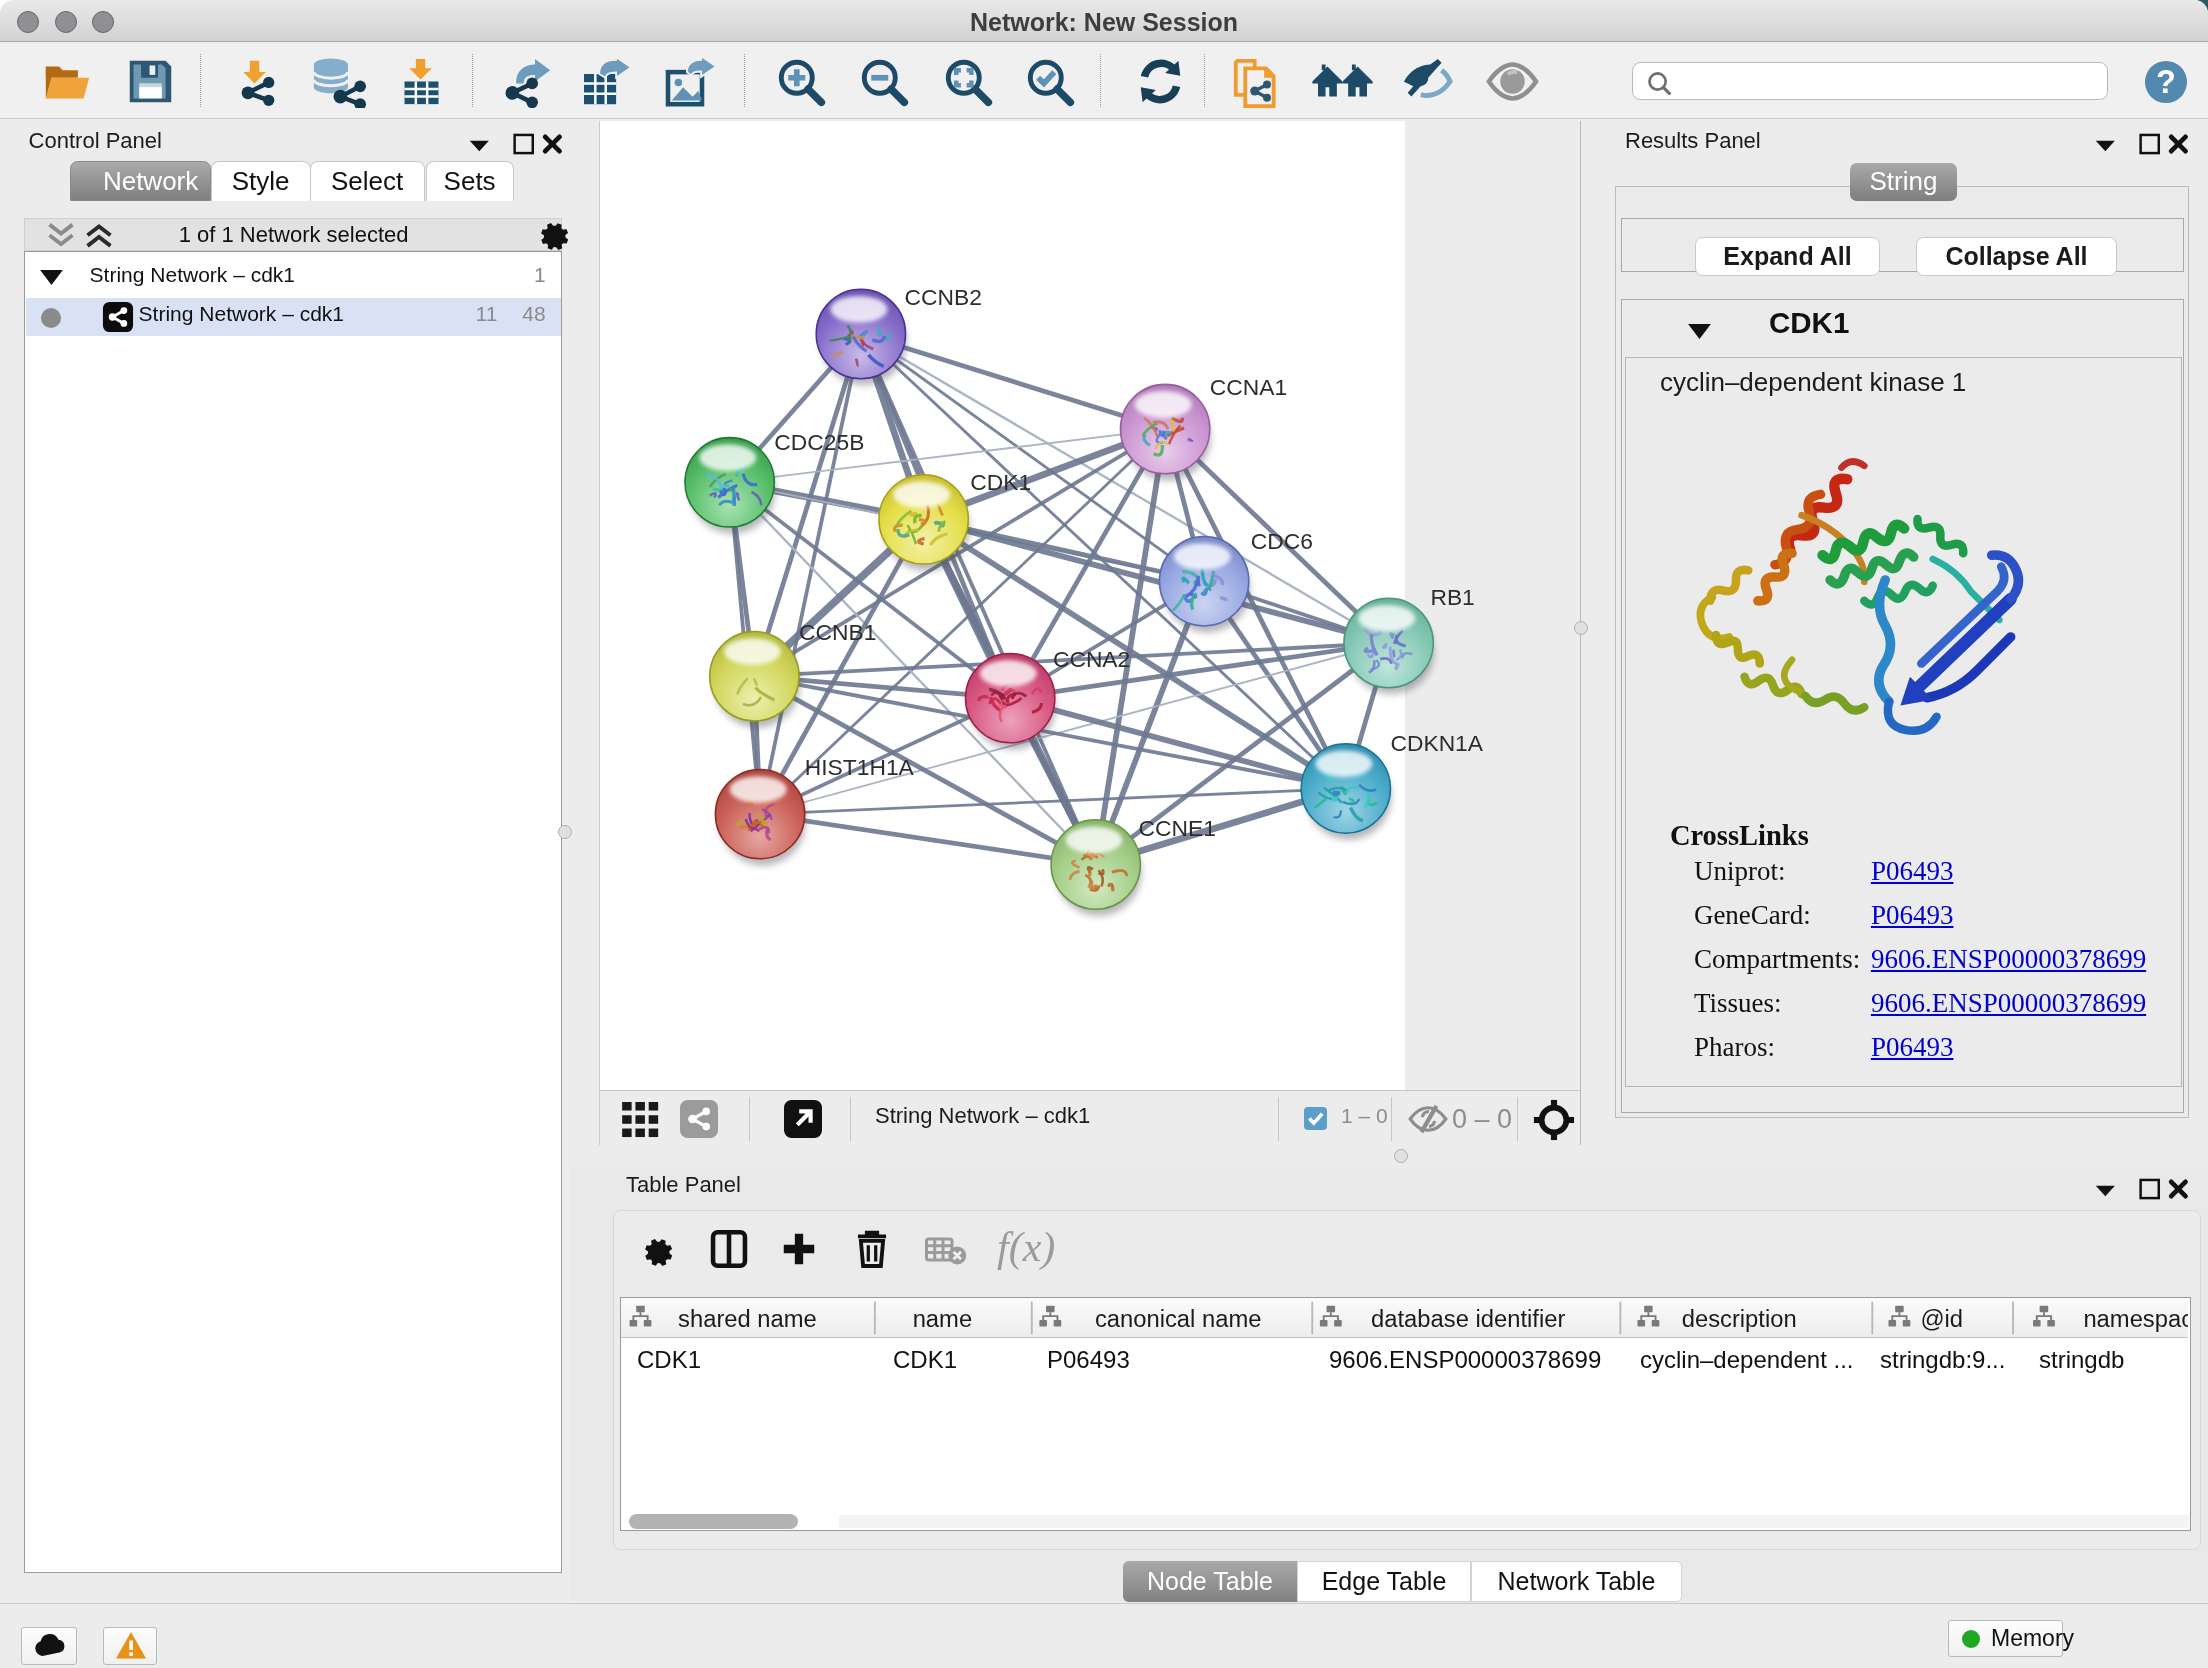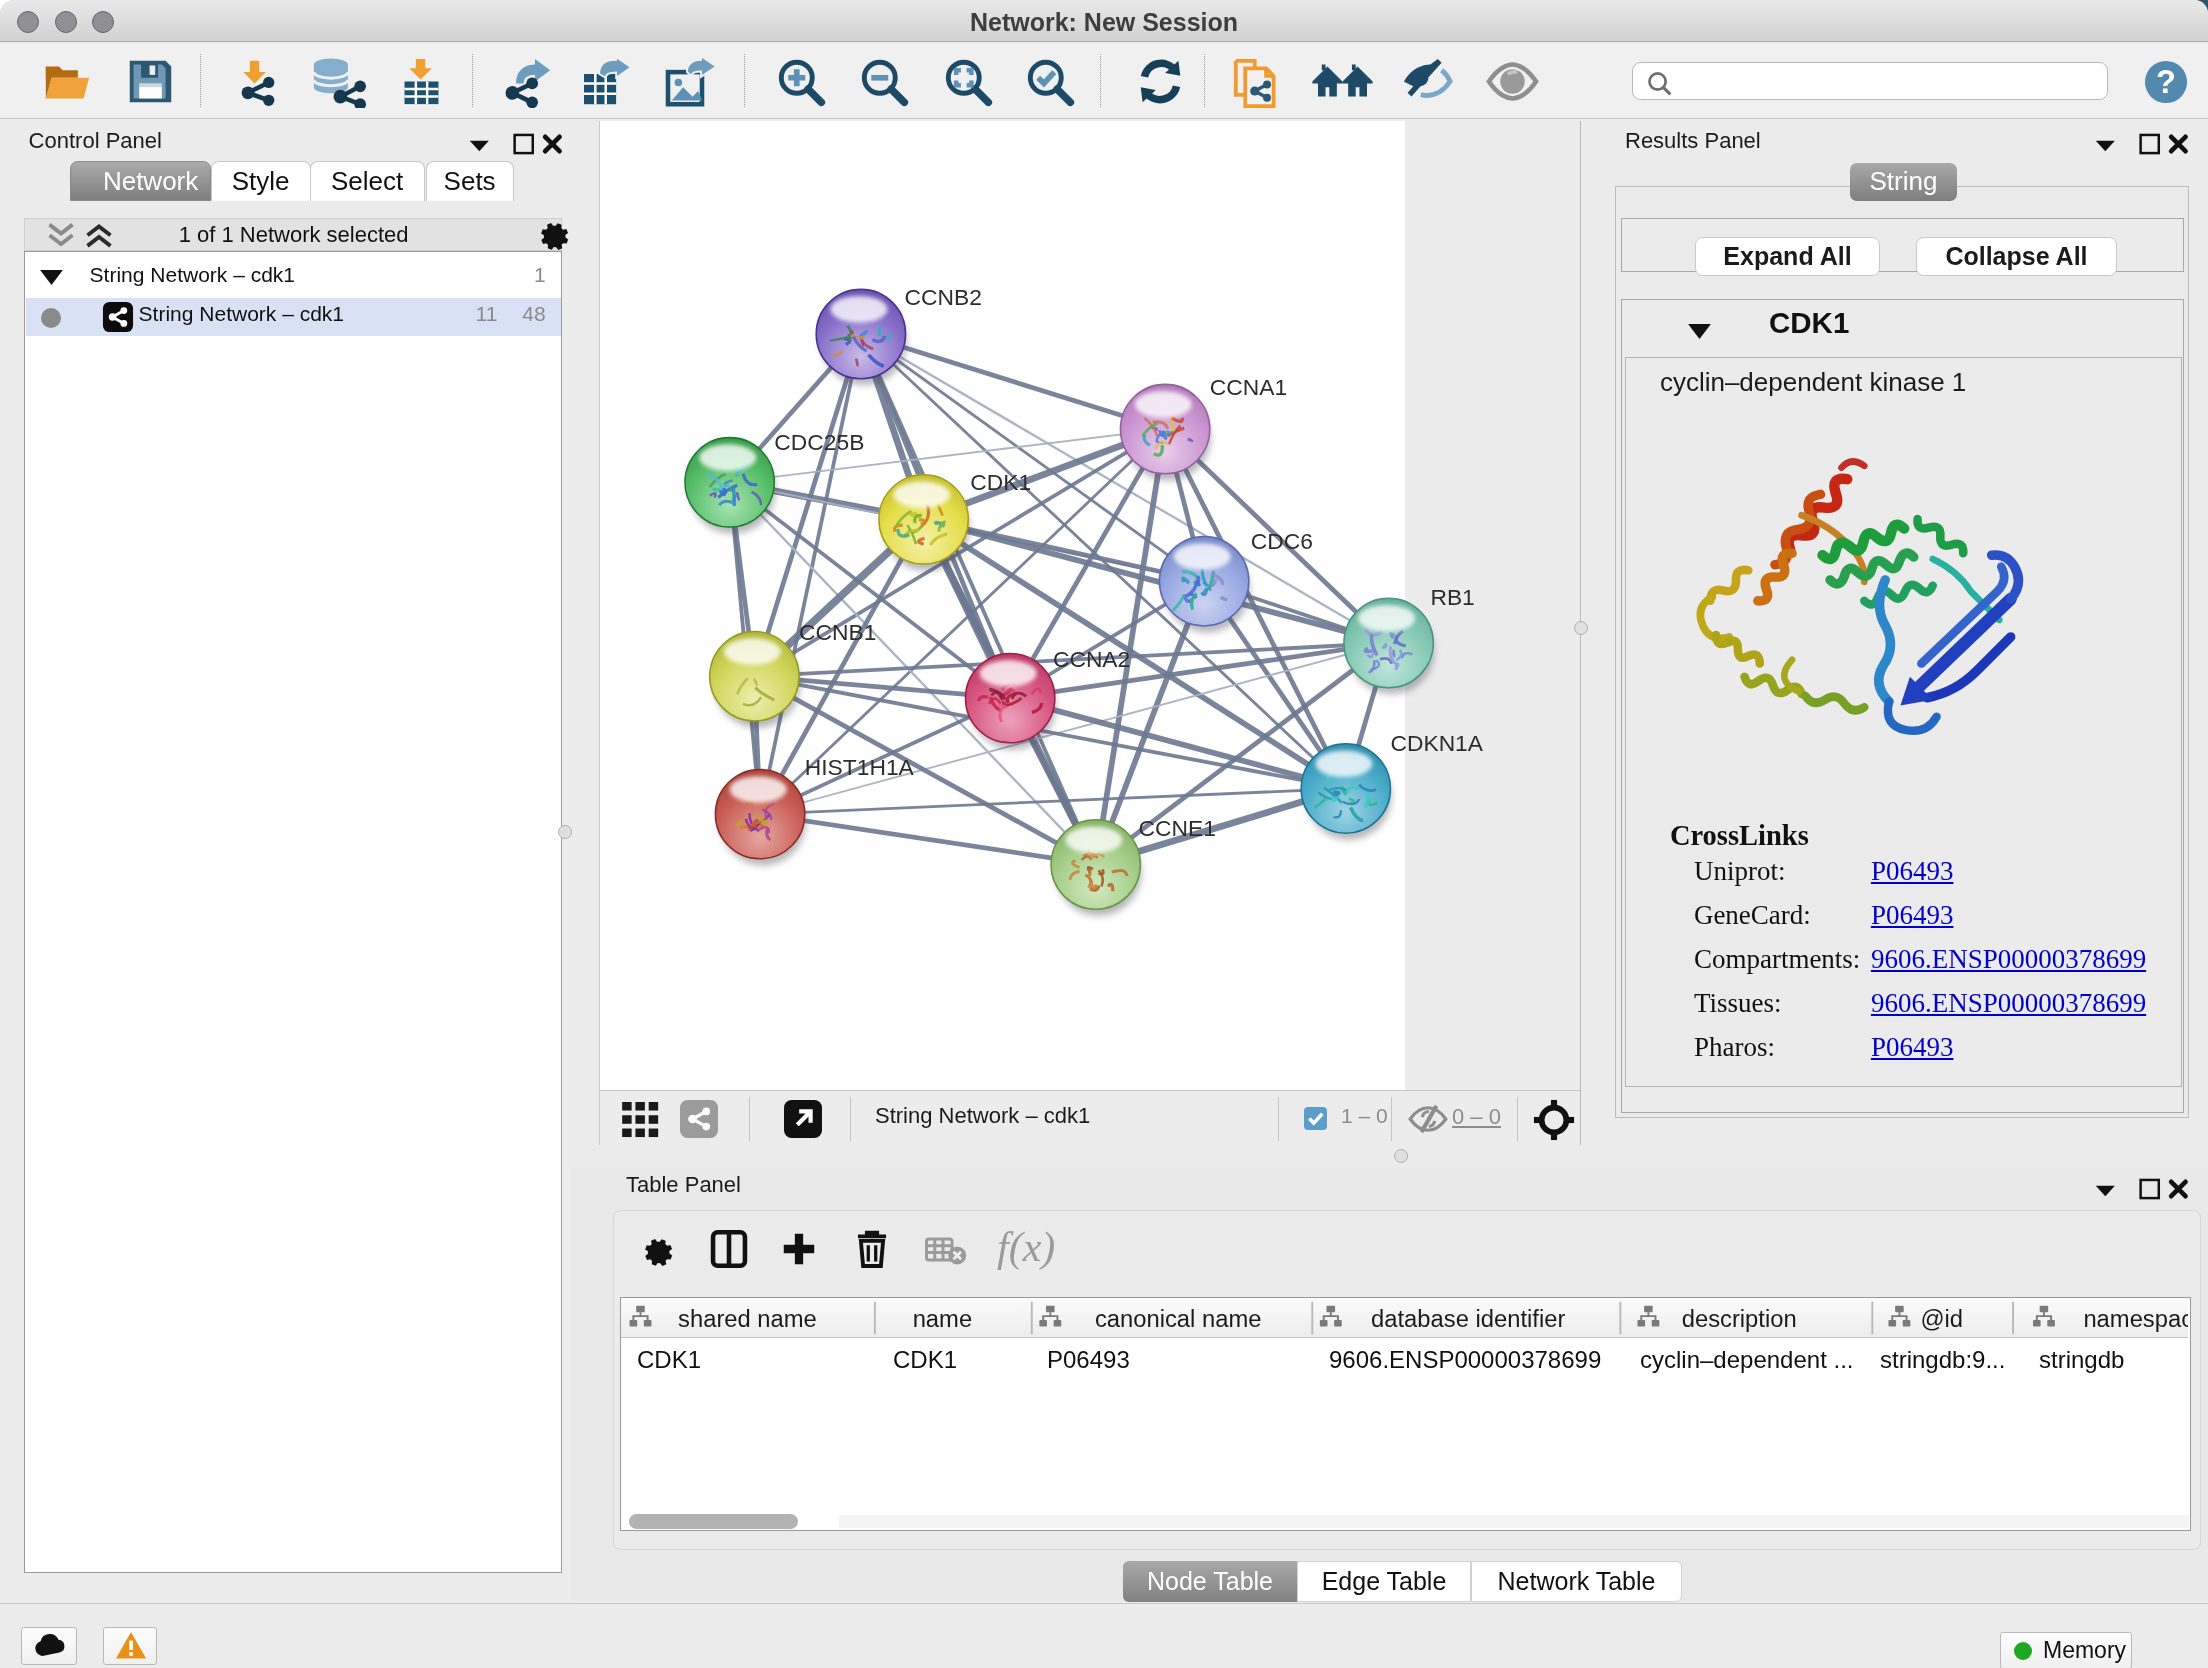--- a/index.html
+++ b/index.html
@@ -665,21 +665,21 @@
         <rect x="0" y="0" width="17" height="17" rx="3" fill="#5b9fc9"></rect>
         <path d="M4 8.5 l3.2 3.5 L13.5 5" stroke="#fff" stroke-width="2.6" fill="none"></path>
       </svg>
       <div style="position:absolute;left:741px;top:13.3px;font-size:21px;color:#8d8d8d;">1 – 0</div>
       <div class="nsep" style="left:791px;"></div>
       <svg style="position:absolute;left:807px;top:13.3px;" width="42" height="30" viewBox="0 0 22 16">
         <path d="M1.5 8 C5 3 8.5 2 11 2 s6 1 9.5 6 C17 13 13.5 14 11 14 S5 13 1.5 8z" fill="none" stroke="#8d8d8d" stroke-width="1.7"></path>
         <path d="M8 7 a3.5 3.5 0 0 1 3.5 -3 M14.5 9 a3.5 3.5 0 0 1 -3 3" fill="none" stroke="#8d8d8d" stroke-width="1.7"></path>
         <path d="M15.5 1 L7.5 15" stroke="#8d8d8d" stroke-width="2.2"></path>
       </svg>
-      <div style="position:absolute;left:852px;top:13.3px;font-size:22px;color:#8d8d8d;text-decoration:underline;">0 – 0</div>
+      <div style="position:absolute;left:852px;top:13.3px;font-size:27px;color:#8d8d8d;">0 – 0</div>
       <div class="nsep" style="left:917px;"></div>
       <svg style="position:absolute;left:933px;top:7.6px;" width="42" height="42" viewBox="0 0 22 22">
         <circle cx="11" cy="11" r="6.5" fill="none" stroke="#111111" stroke-width="3"></circle>
         <g fill="#111111">
             <rect x="9.4" y="0.5" width="3.2" height="5"></rect>
             <rect x="9.4" y="16.5" width="3.2" height="5"></rect>
             <rect x="0.5" y="9.4" width="5" height="3.2"></rect>
             <rect x="16.5" y="9.4" width="5" height="3.2"></rect>
           </g>
       </svg>
@@ -859,21 +859,21 @@
         <path d="M5 12 a4 4 0 0 1 -1 -7.8 A5 5 0 0 1 13.5 3.5 a3.4 3.4 0 0 1 0.5 6.7 z" fill="#111"></path>
       </svg>
     </div>
     <div class="bbtn" style="left:103px;width:54px;">
       <svg style="position:absolute;left:10.5px;top:2.9px;" width="32" height="28.5" viewBox="0 0 17 15">
         <path d="M8.5 0.5 L16.5 14.5 H0.5 z" fill="#e89117"></path>
         <rect x="7.6" y="5" width="1.9" height="5" fill="#fff"></rect>
           <rect x="7.6" y="11.2" width="1.9" height="1.9" fill="#fff"></rect>
       </svg>
     </div>
-    <div class="bbtn" style="left:2000px;top:16px;width:132px;height:37px;margin-top:12px;">
+    <div class="bbtn" style="left:1948px;top:16px;width:115px;height:37px;">
       <span style="position:absolute;left:13.3px;top:8.6px;width:18px;height:18px;border-radius:50%;background:#1fa824;"></span>
       <span style="position:absolute;left:42px;top:3.8px;font-size:23px;color:#111;">Memory</span>
     </div>
   </div>
   <div style="position:absolute;left:558px;top:825px;width:14.3px;height:14.3px;border-radius:50%;background:#e0e0e0;border:1px solid #b0b0b0;"></div>
   <div style="position:absolute;left:1574px;top:621px;width:14.3px;height:14.3px;border-radius:50%;background:#e0e0e0;border:1px solid #b0b0b0;"></div>
   <div style="position:absolute;left:1394px;top:1149px;width:14.3px;height:14.3px;border-radius:50%;background:#e0e0e0;border:1px solid #b0b0b0;"></div>
 </div>
 
 

